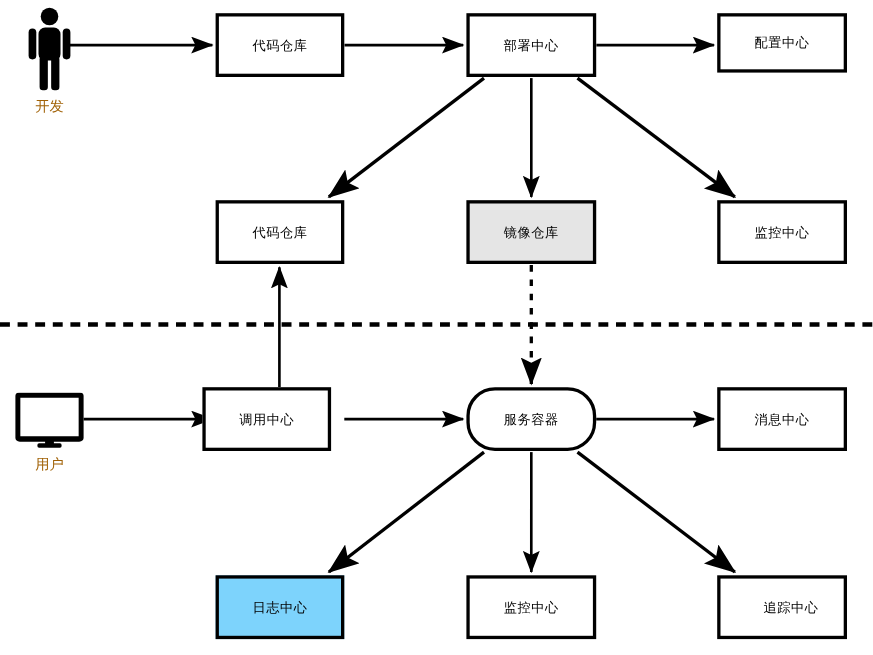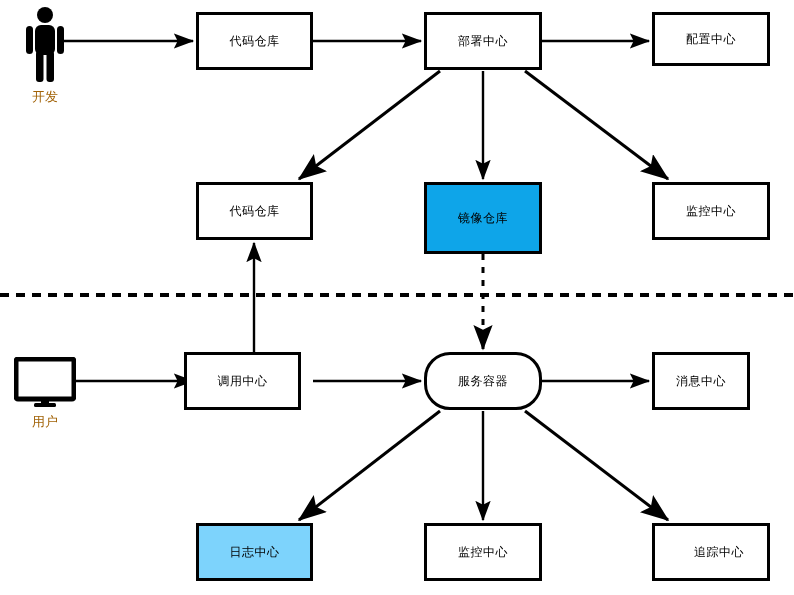--- a/index.html
+++ b/index.html
@@ -124,33 +124,33 @@
       </div>
       <div class="node" id="node-deploy-center" style="left: 424px; top: 12px; width: 118px; height: 58px; border-color: rgb(0, 0, 0); background: rgb(255, 255, 255);">
         <span class="node-label">部署中心</span>
       </div>
       <div class="node" id="node-config-center" style="left: 652px; top: 12px; width: 118px; height: 54px; border-color: rgb(0, 0, 0); background: rgb(255, 255, 255);">
         <span class="node-label">配置中心</span>
       </div>
       <div class="node" id="node-registry-center" style="left: 196px; top: 182px; width: 117px; height: 58px; border-color: rgb(0, 0, 0); background: rgb(255, 255, 255);">
         <span class="node-label">代码仓库</span>
       </div>
-      <div class="node" id="node-image-repo" style="left: 424px; top: 182px; width: 118px; height: 72px; border-color: rgb(0, 0, 0); background: #0ea5e9;">
+      <div class="node" id="node-image-repo" style="left: 424px; top: 182px; width: 118px; height: 58px; border-color: rgb(0, 0, 0); background: #e5e5e5;">
         <span class="node-label">镜像仓库</span>
       </div>
       <div class="node" id="node-doc-site" style="left: 652px; top: 182px; width: 118px; height: 58px; border-color: rgb(0, 0, 0); background: rgb(255, 255, 255);">
         <span class="node-label">监控中心</span>
       </div>
       <div class="node" id="node-invoke-center" style="left: 184px; top: 352px; width: 117px; height: 58px; border-color: rgb(0, 0, 0); background: rgb(255, 255, 255);">
         <span class="node-label">调用中心</span>
       </div>
       <div class="node" id="node-service-container" style="left: 424px; top: 352px; width: 118px; height: 58px; border-color: rgb(0, 0, 0); background: rgb(255, 255, 255); border-radius: 26px;">
         <span class="node-label">服务容器</span>
       </div>
-      <div class="node" id="node-message-center" style="left: 652px; top: 352px; width: 98px; height: 58px; border-color: rgb(0, 0, 0); background: rgb(255, 255, 255);">
+      <div class="node" id="node-message-center" style="left: 652px; top: 352px; width: 118px; height: 58px; border-color: rgb(0, 0, 0); background: rgb(255, 255, 255);">
         <span class="node-label">消息中心</span>
       </div>
       <div class="node" id="node-log-center" style="left: 196px; top: 523px; width: 117px; height: 58px; border-color: rgb(0, 0, 0); background: #7dd3fc;">
         <span class="node-label">日志中心</span>
       </div>
       <div class="node" id="node-monitor-center" style="left: 424px; top: 523px; width: 118px; height: 58px; border-color: rgb(0, 0, 0); background: rgb(255, 255, 255);">
         <span class="node-label">监控中心</span>
       </div>
       <div class="node" id="node-trace-center" style="left: 652px; top: 523px; width: 118px; height: 58px; border-color: rgb(0, 0, 0); background: rgb(255, 255, 255); padding-left: 16px;">
         <span class="node-label">追踪中心</span>

